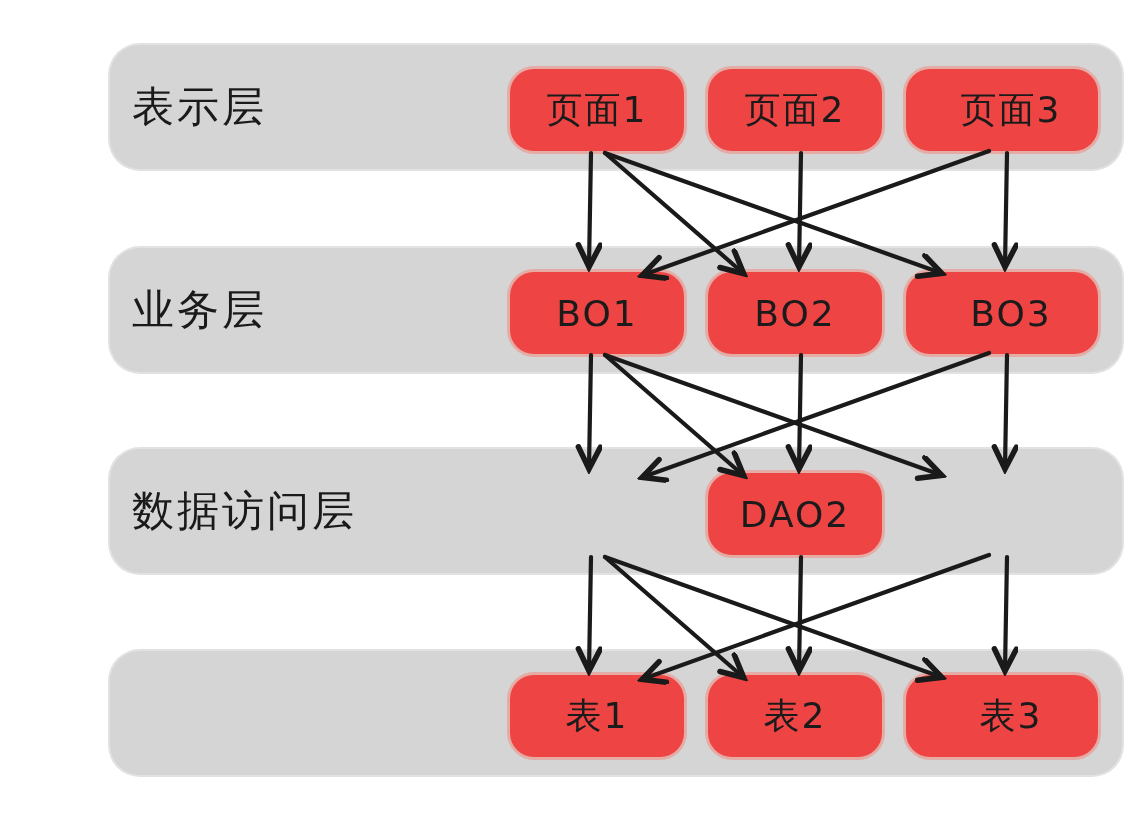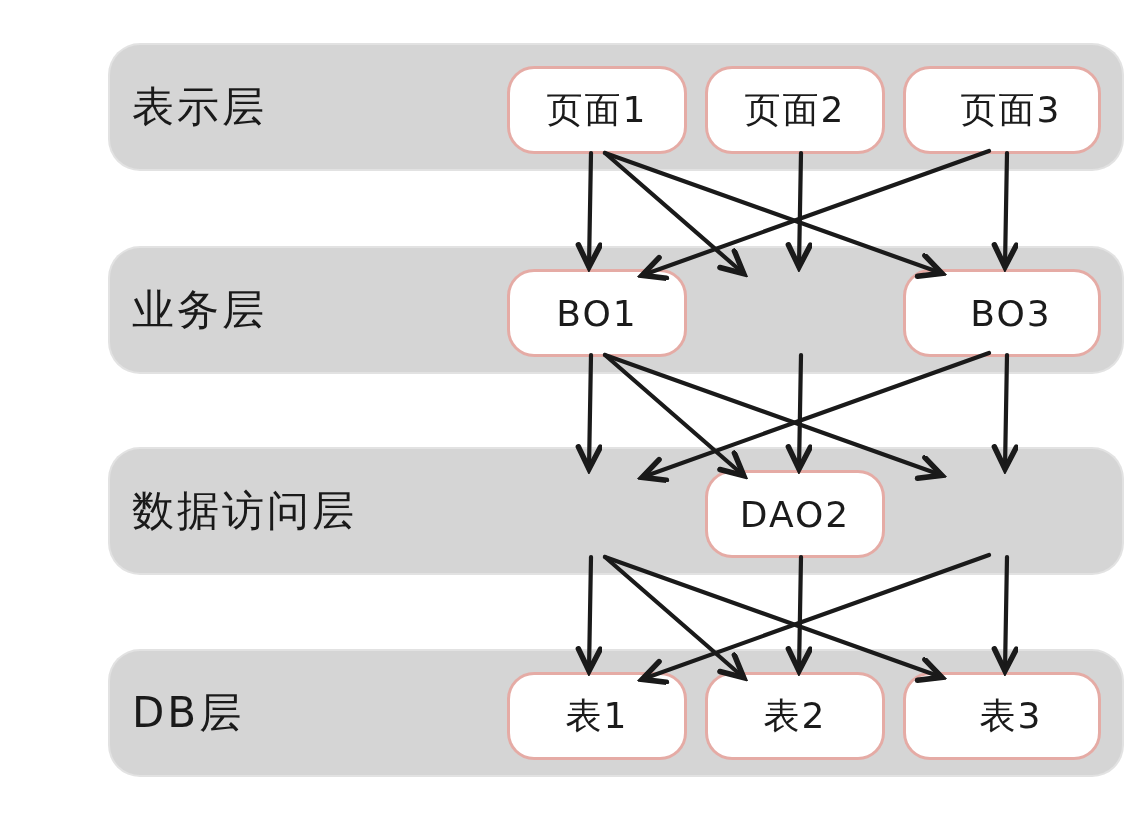--- a/index.html
+++ b/index.html
@@ -33,21 +33,21 @@
     font-size: 42px;
     letter-spacing: 3px;
     color: #1a1a1a;
     white-space: nowrap;
   }
   .node {
     position: absolute;
     top: 24px;
     width: 174px;
     height: 82px;
-    background: #ffffff;
+    background: #ef4444;
     border-radius: 24px;
     box-shadow: 0 0 0 3px rgba(243,137,126,0.55);
     display: flex;
     align-items: center;
     justify-content: center;
     font-size: 36px;
     letter-spacing: 2px;
     color: #1b1b1b;
     white-space: nowrap;
   }
@@ -72,30 +72,30 @@
   <div class="band" style="top:45px">
     <div class="band-label">表示层</div>
     <div class="node col0">页面1</div>
     <div class="node col1">页面2</div>
     <div class="node col2">页面3</div>
   </div>
 
   <div class="band" style="top:248px">
     <div class="band-label">业务层</div>
     <div class="node col0">BO1</div>
+    <div class="node col1">BO2</div>
     <div class="node col2">BO3</div>
   </div>
 
   <div class="band" style="top:449px">
     <div class="band-label">数据访问层</div>
     <div class="node col1">DAO2</div>
   </div>
 
   <div class="band" style="top:651px">
-    <div class="band-label">DB层</div>
     <div class="node col0">表1</div>
     <div class="node col1">表2</div>
     <div class="node col2">表3</div>
   </div>
 
   <svg id="edge-layer" viewBox="0 0 1142 825">
     <defs>
       <marker id="arrowhead" markerWidth="30" markerHeight="28" refX="24" refY="13" orient="auto" markerUnits="userSpaceOnUse">
         <path d="M3 2 L25 13 L3 24" fill="none" stroke="#1a1a1a" stroke-width="5.5" stroke-linecap="round" stroke-linejoin="miter"></path>
         <path d="M13 7 L25 13 L13 19" fill="none" stroke="#1a1a1a" stroke-width="4" stroke-linecap="round"></path>

